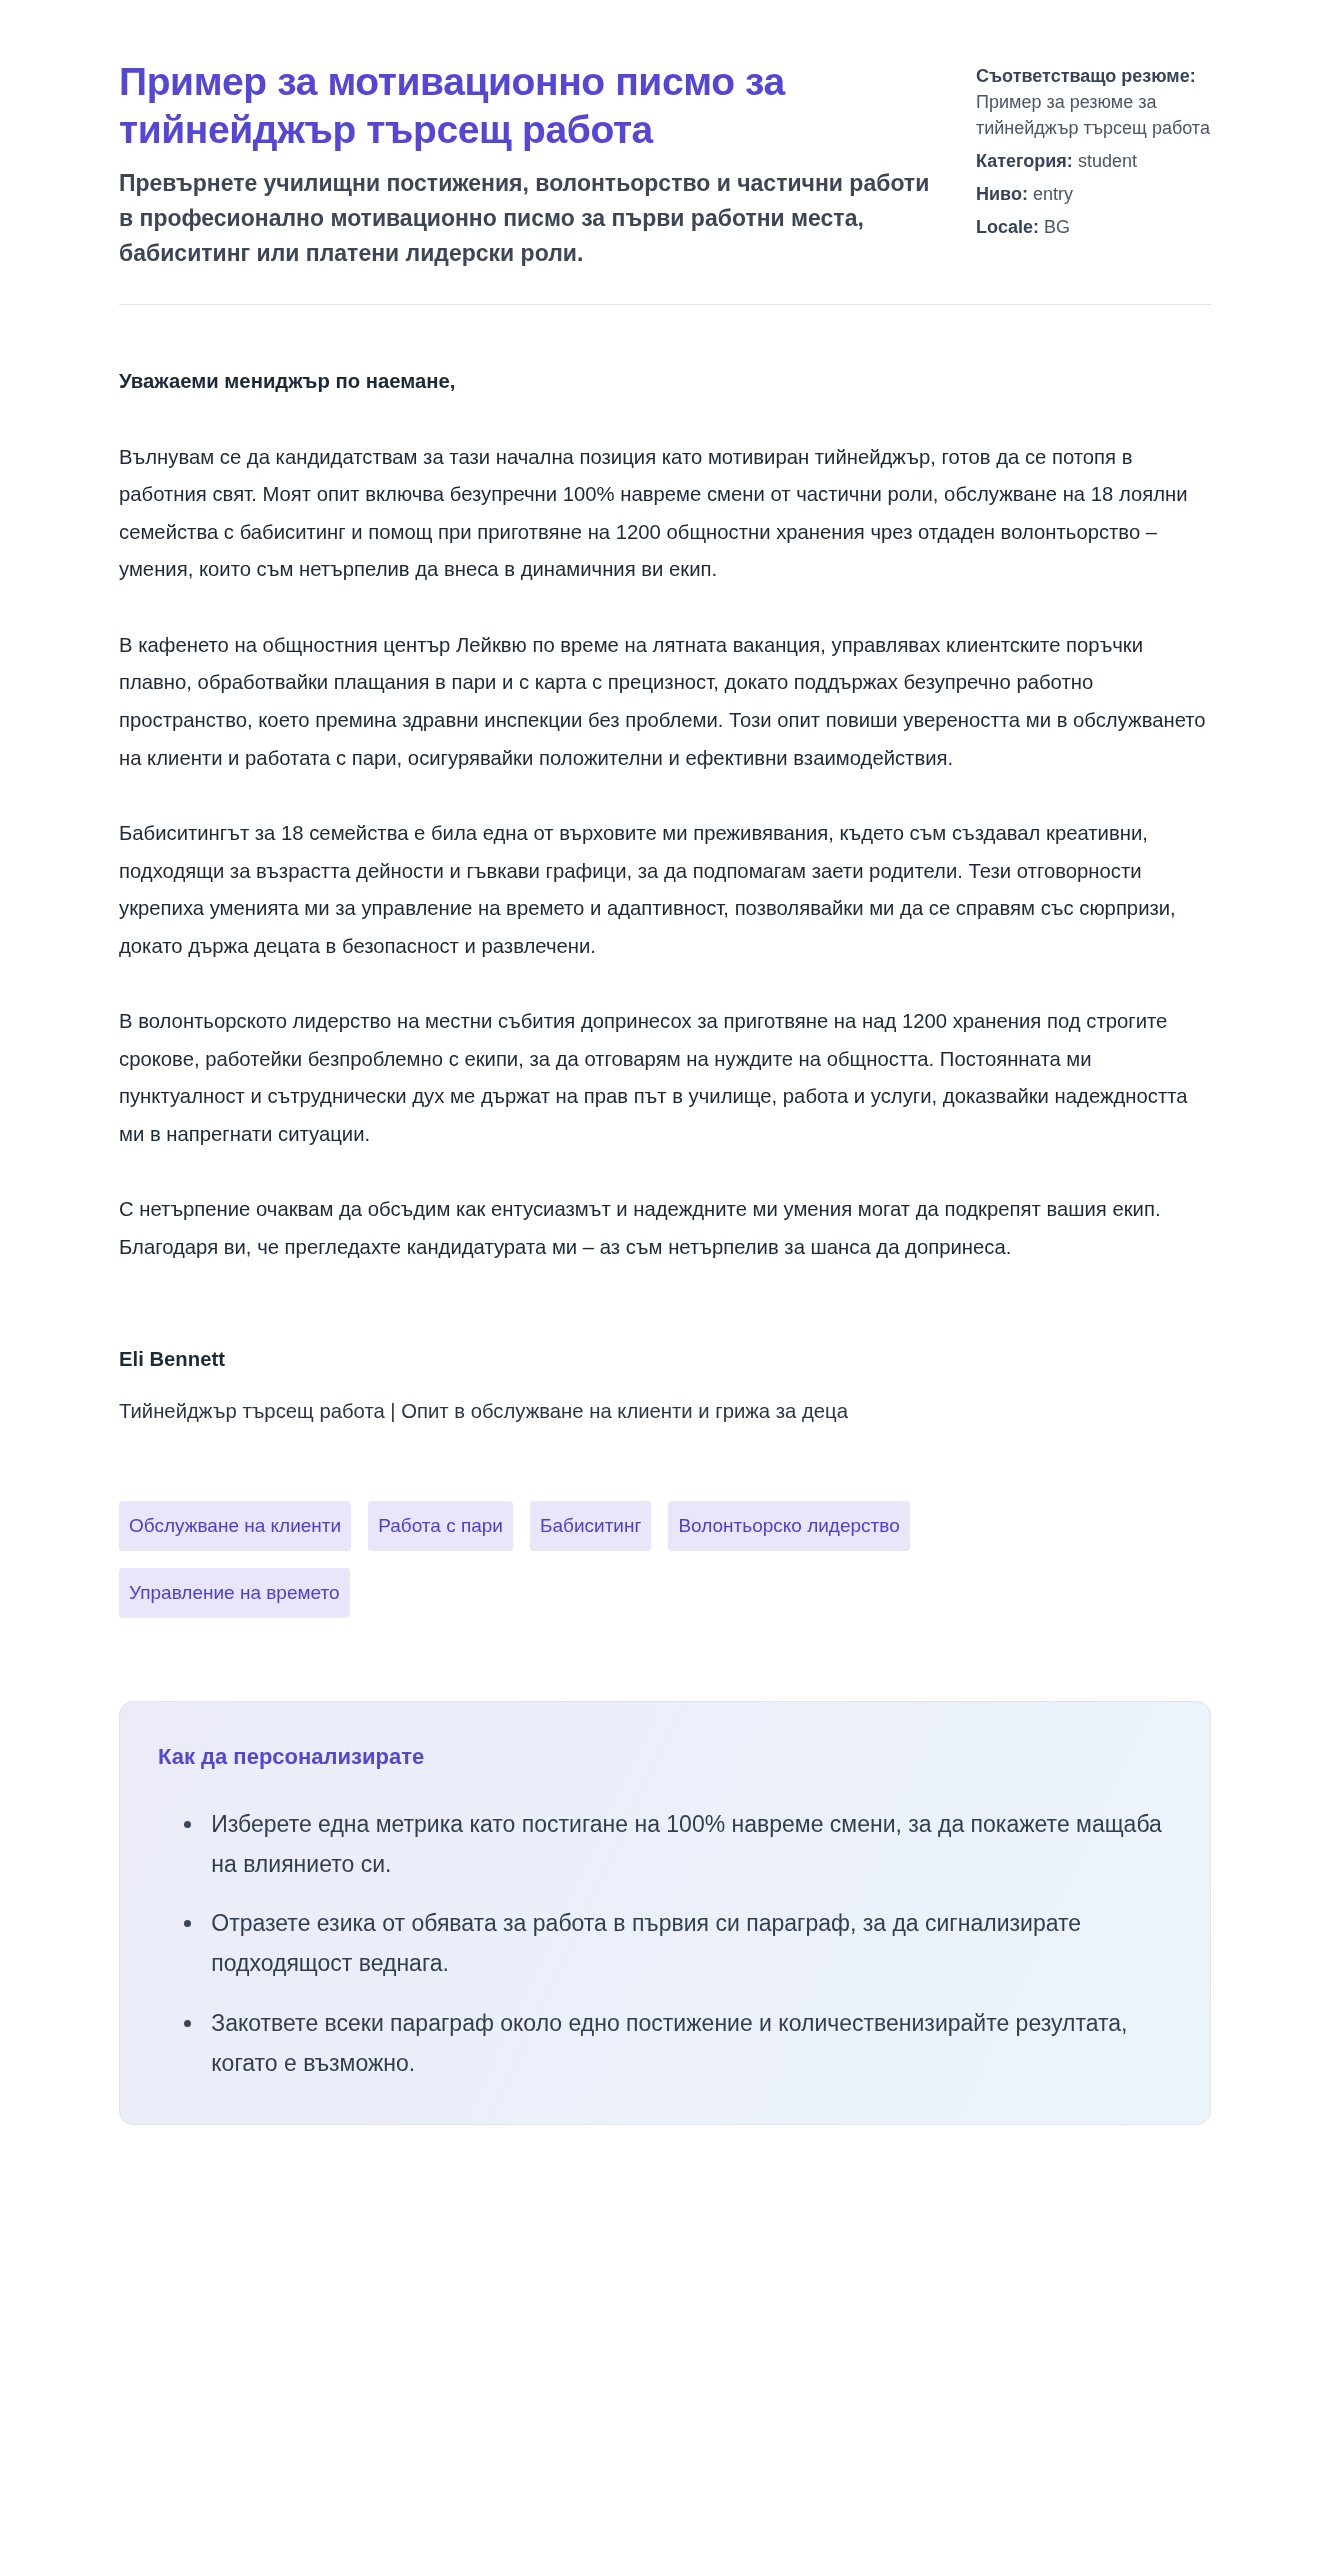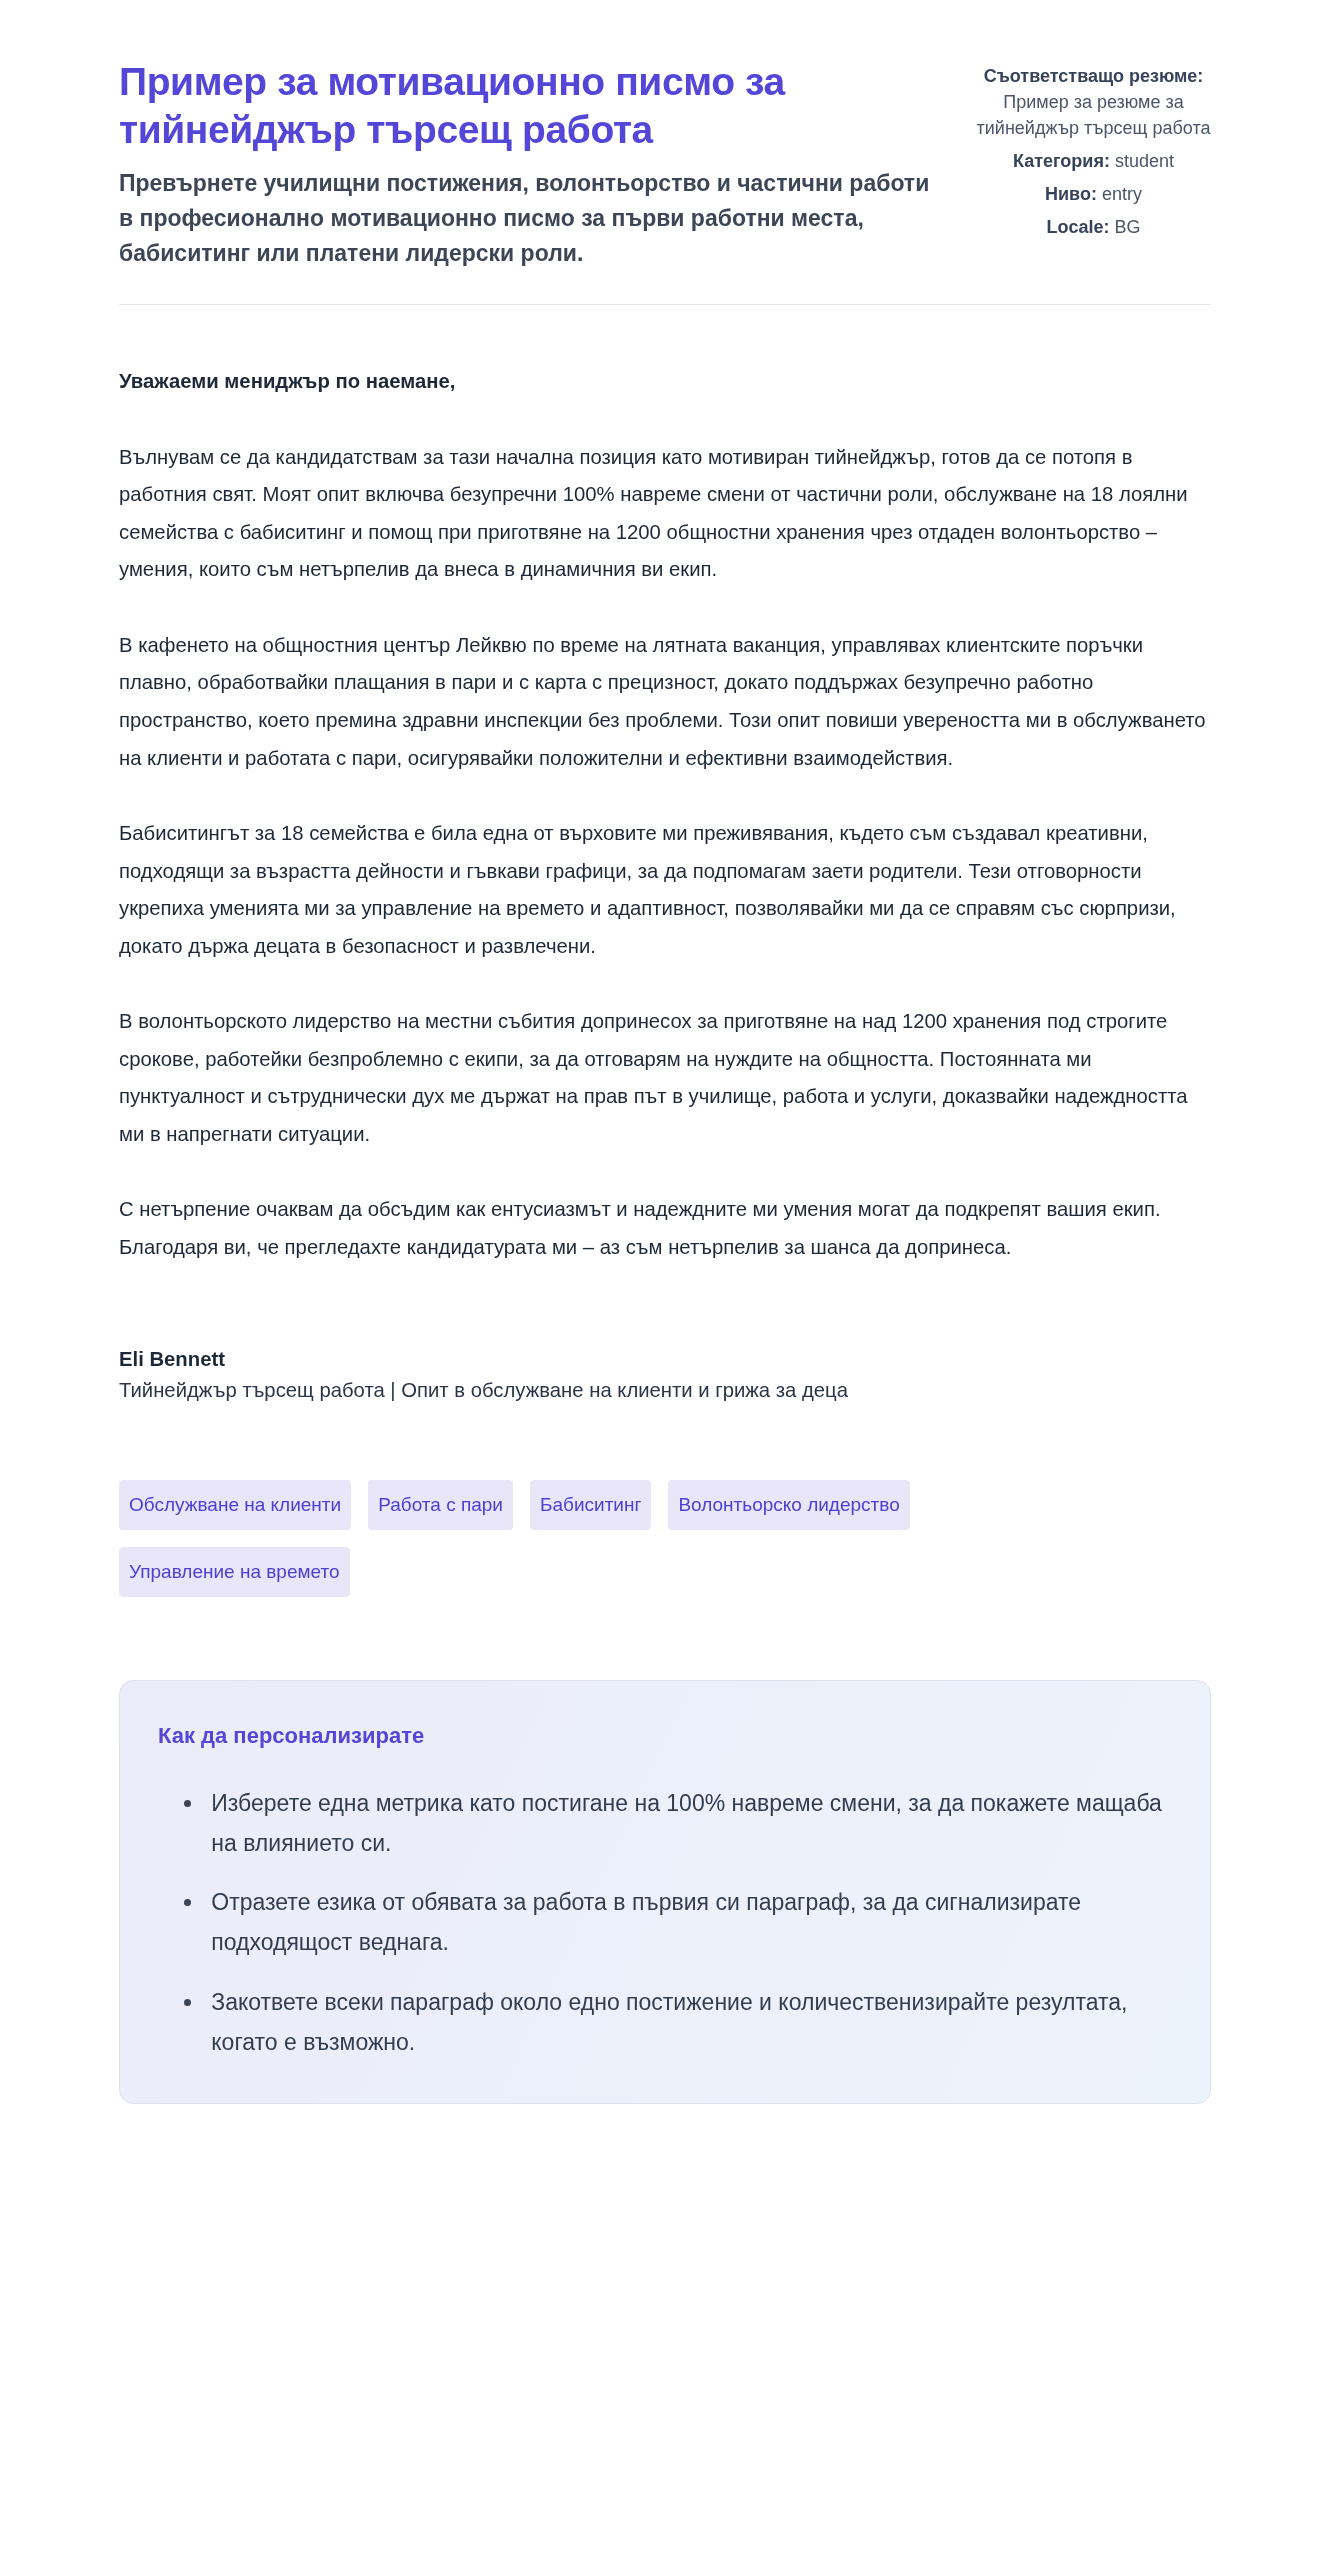--- a/index.html
+++ b/index.html
@@ -46,21 +46,21 @@
   }
   .page-subtitle{
     color:var(--subtitle-text);
     font-size:23px;
     line-height:1.52;
     font-weight:bold;
   }
   .meta{
     width:235px;
     flex:0 0 auto;
-    text-align:center;
+    text-align:left;
     color:var(--meta-text);
     font-size:18px;
     line-height:1.45;
     padding-top:4.7px;
   }
   .meta-item{margin-bottom:7px;}
   .meta-label{font-weight:bold;color:#36435a;}
   
   .divider{
     border:none;
@@ -78,21 +78,21 @@
   .letter p{
     font-size:20.3px;
     line-height:1.85;
     margin-bottom:38px;
     color:var(--body-text);
   }
   .letter p:last-child{margin-bottom:0;}
   
   .signature{margin-top:81px;}
   .signature-name{font-size:20.3px;font-weight:bold;color:var(--body-text);}
-  .signature-role{font-size:20.3px;color:#2a3648;margin-top:8px;}
+  .signature-role{font-size:20.3px;color:#2a3648;margin-top:29px;}
   
   .tags{
     margin-top:78px;
     display:flex;
     flex-wrap:wrap;
     gap:17px;
     max-width:978px;
   }
   .tag{
     display:inline-block;

